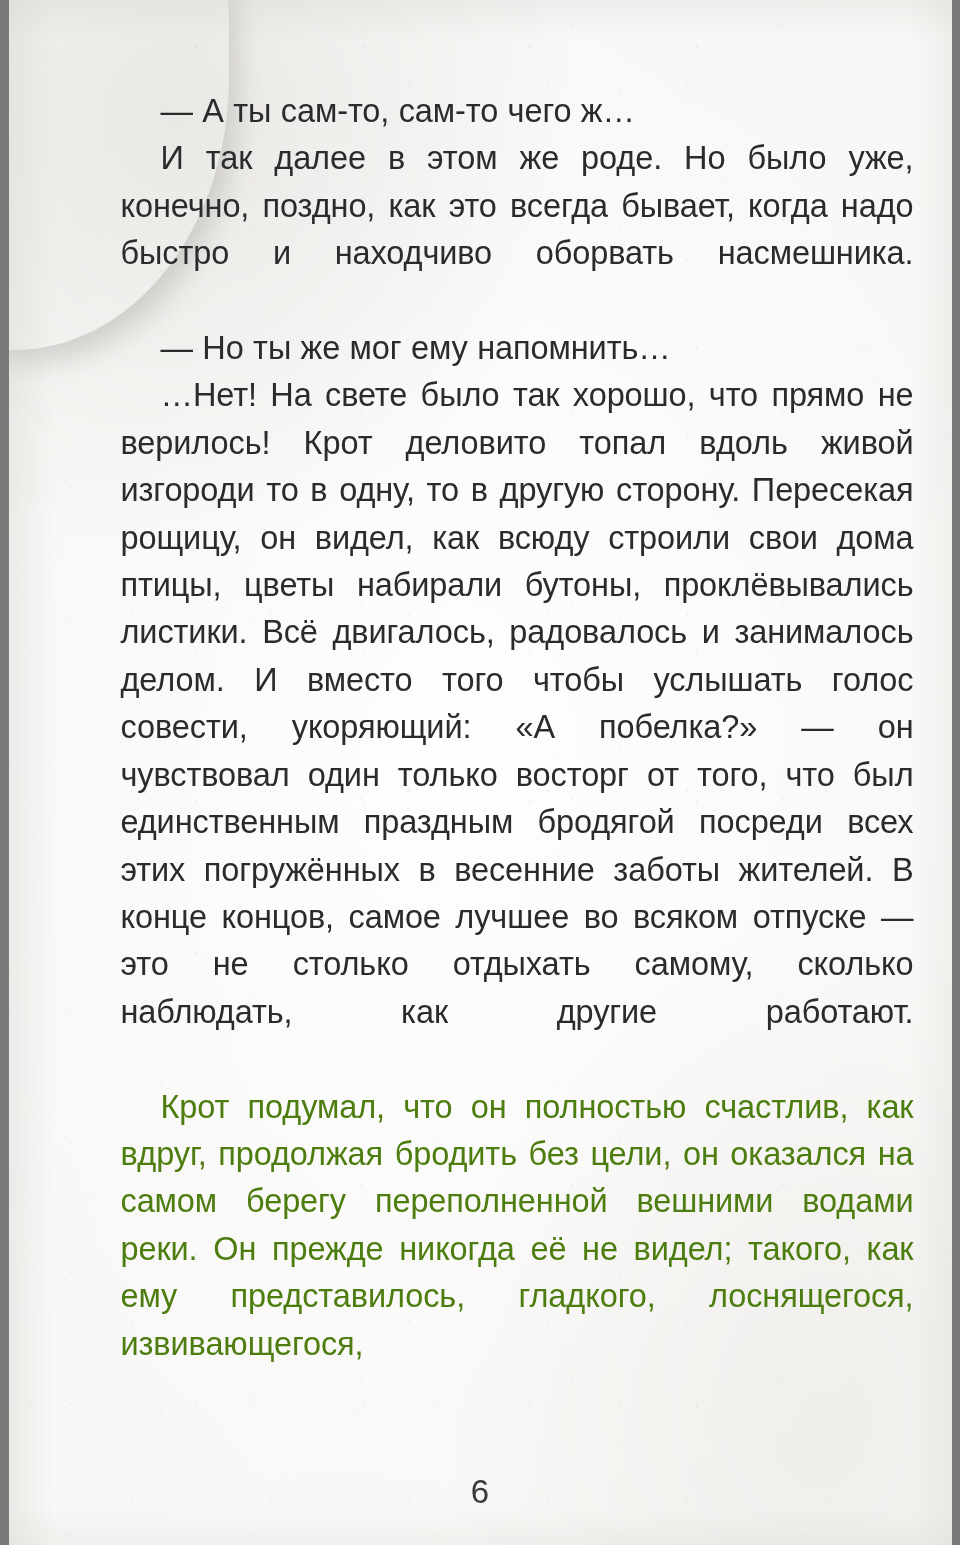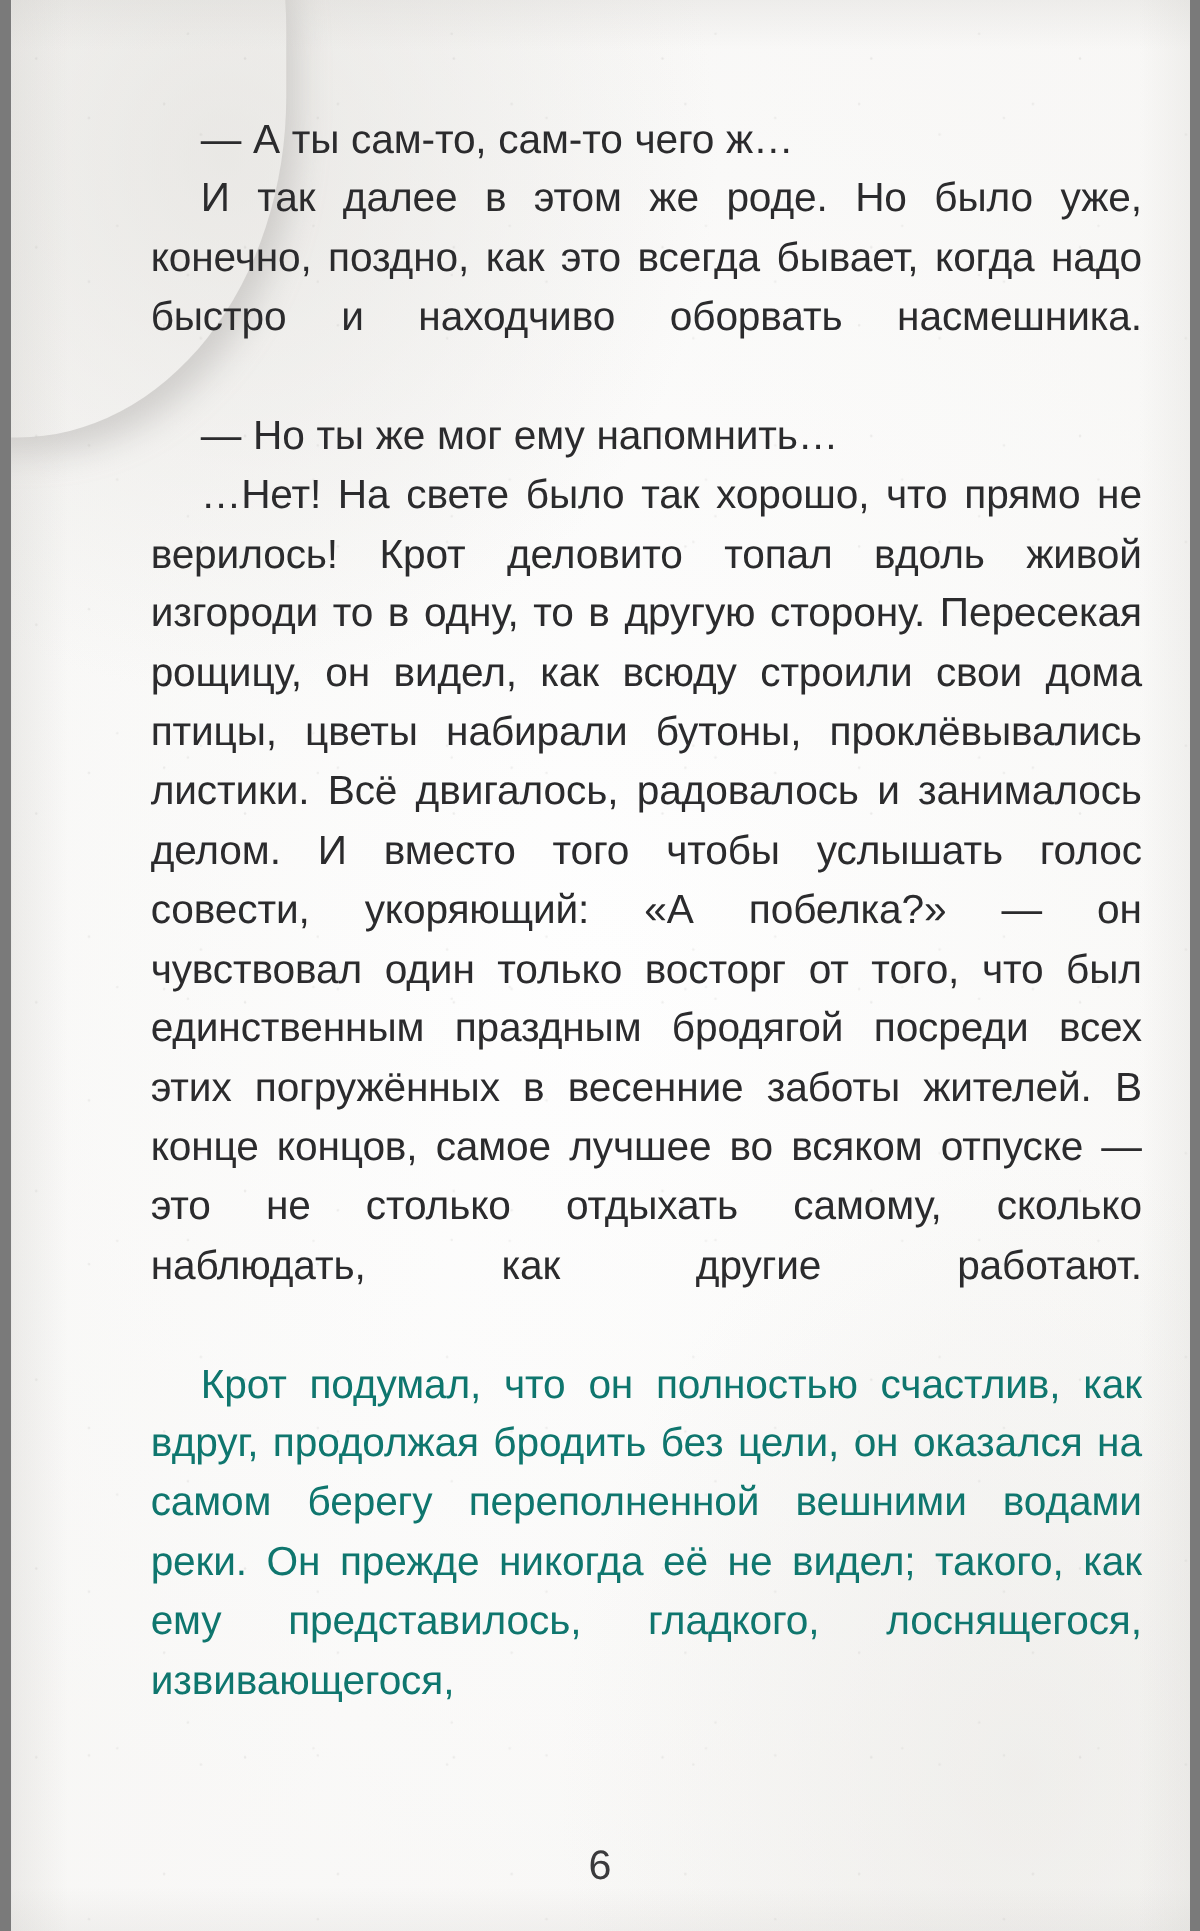--- a/index.html
+++ b/index.html
@@ -99,21 +99,21 @@
   }
 
   
   .para.dialogue {
     text-align: left;
     text-indent: 40px;
   }
   .para.dialogue::after { content: none; }
 
   
-  .ink-light { color: #0f766e; }
+  .ink-light { color: #4d7c0f; }
 
   .page-number {
     position: absolute;
     left: 0;
     right: 0;
     top: 1472px;
     text-align: center;
     font-size: 33px;
     line-height: 40px;
     color: #3a3a3c;

